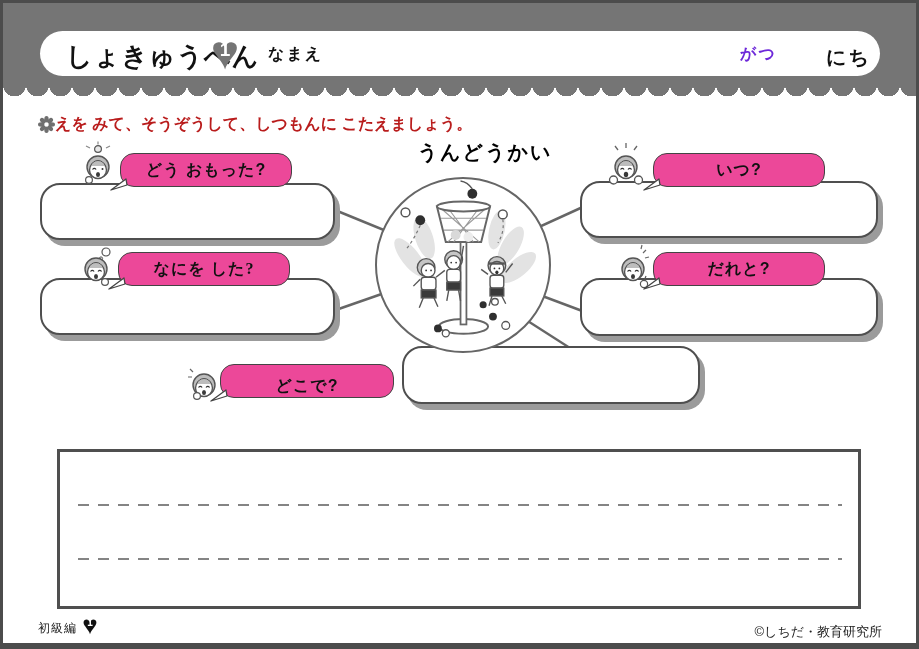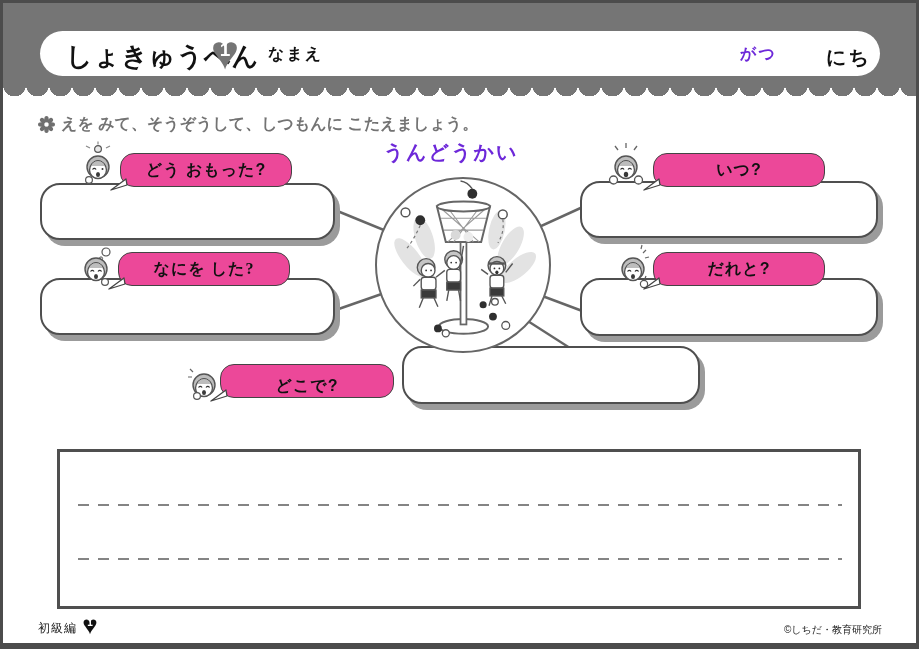--- a/index.html
+++ b/index.html
@@ -20,53 +20,53 @@
     background:#fff; border-radius:23px;
   }
   .series-title { position:absolute; left:26px; top:8px; font-size:26px; font-weight:bold; color:#111; letter-spacing:1px; }
   .heart-wrap { position:absolute; left:162px; top:-2px; width:46px; height:48px; }
   .heart-glyph { position:absolute; left:0; top:0; width:46px; text-align:center; font-size:48px; line-height:48px; color:#757575; }
   .heart-num { position:absolute; left:0; top:10px; width:46px; text-align:center; font-size:19px; font-weight:bold; color:#fff; }
   .name-label { position:absolute; left:228px; top:13px; font-size:16px; font-weight:bold; color:#111; letter-spacing:2px; }
   .month-label { position:absolute; left:700px; top:13px; font-size:16px; font-weight:bold; color:#6d28d9; letter-spacing:2px; }
   .day-label { position:absolute; left:786px; top:13px; font-size:20px; font-weight:bold; color:#111; letter-spacing:2px; }
   
-  .instruction { position:absolute; display:flex; align-items:center; gap:6px; font-size:16px; font-weight:bold; color:#737373;text-align:center; }
+  .instruction { position:absolute; display:flex; align-items:center; font-size:16px; font-weight:bold; color:#b91c1c;text-align:center; }
   .instr-1 { left:35px; top:111px; }
   .instr-2 { left:35px; top:420px; }
   
   .connectors { position:absolute; left:0; top:0; z-index:1; }
   .answer-box {
     position:absolute; background:#fff; border:2.5px solid #4f4f4f; border-radius:20px;
     box-shadow:5px 6px 0 0 #9b9b9b; z-index:2;
   }
   .center-circle {
     position:absolute; left:372px; top:174px; width:176px; height:176px;
     background:#fff; border:2.5px solid #666; border-radius:50%; z-index:3;
   }
-  .center-title { position:absolute; left:360px; top:136px; width:176px; text-align:center;
-    font-size:20px; font-weight:bold; color:#6d28d9; letter-spacing:2px; z-index:4; }
+  .center-title { position:absolute; left:394px; top:136px; width:176px; text-align:center;
+    font-size:20px; font-weight:bold; color:#000000; letter-spacing:2px; z-index:4; }
   .bubble {
     position:absolute; height:34px; background:#ec4899; border:1.6px solid #444; border-radius:14px;
     display:flex; align-items:center; justify-content:center;
     font-size:16px; font-weight:bold; color:#111; letter-spacing:1px; z-index:4;
   }
   .bubble .tail { position:absolute; left:-11px; bottom:-5px; }
   .chara { position:absolute; z-index:4; }
   
   .writing-box { position:absolute; left:54px; top:446px; width:804px; height:160px;
     background:#fff; border:3px solid #4f4f4f; z-index:2; }
   .dash-line { position:absolute; left:18px; right:16px; height:2px;
     background:repeating-linear-gradient(90deg, #848484 0 11px, rgba(0,0,0,0) 11px 20px); }
   
   .footer-level { position:absolute; left:35px; top:617px; font-size:12px; color:#222; letter-spacing:1px; }
   .footer-heart { position:absolute; left:74px; top:609px; width:26px; height:26px; }
   .footer-heart .glyph { position:absolute; left:0; top:0; width:26px; text-align:center; font-size:26px; line-height:26px; color:#111; }
   .footer-heart .num { position:absolute; left:0; top:5px; width:26px; text-align:center; font-size:10px; font-weight:bold; color:#fff; }
-  .footer-copy { position:absolute; right:34px; top:620px; font-size:10px; color:#222; }
+  .footer-copy { position:absolute; right:34px; top:620px; font-size:13px; color:#222; }
 </style>
 </head>
 <body>
 
 <div class="page">
 
   <div class="header-band"></div>
   <div class="scallops"></div>
   <div class="title-bar">
     <span class="series-title">しょきゅうへん</span>

